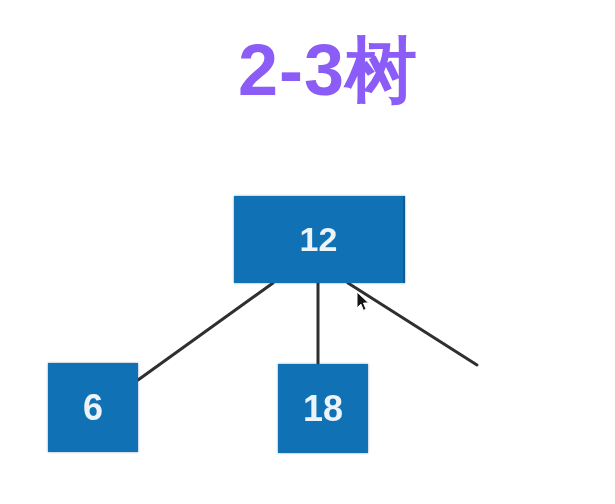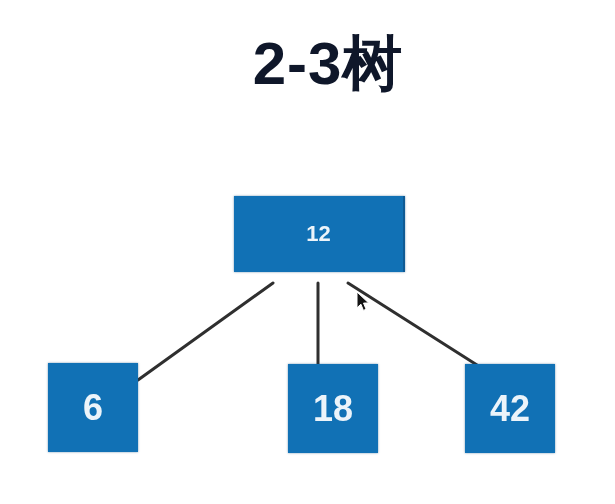--- a/index.html
+++ b/index.html
@@ -13,24 +13,24 @@
     width: 615px;
     height: 504px;
     background: #ffffff;
     overflow: hidden;
   }
   .page-title {
     position: absolute;
     left: 328px;
     top: 34px;
     transform: translateX(-50%);
-    font-size: 60px;
+    font-size: 72px;
     font-weight: 700;
     line-height: 1.0;
-    color: #0f172a;
+    color: #8b5cf6;
     white-space: nowrap;
     letter-spacing: 1px;
   }
   .edges-svg {
     position: absolute;
     left: 0;
     top: 0;
     width: 615px;
     height: 504px;
   }
@@ -41,43 +41,43 @@
     display: flex;
     align-items: center;
     justify-content: center;
     font-weight: 700;
     box-shadow: 0 0 2px rgba(10,70,120,0.55);
   }
   .node-root {
     left: 234px;
     top: 196px;
     width: 171px;
-    height: 76px;
-    font-size: 22px;
+    height: 87px;
+    font-size: 34px;
   }
   .node-root .cell {
     flex: 1 1 0;
     display: flex;
     align-items: center;
     justify-content: center;
     height: 100%;
   }
   .node-root .divider {
     width: 2px;
     height: 100%;
     background: rgba(8, 48, 86, 0.35);
     flex: 0 0 auto;
   }
   .node-leaf {
     width: 90px;
     height: 89px;
     font-size: 36px;
   }
   .node-leaf-1 { left: 48px;  top: 363px; }
-  .node-leaf-2 { left: 288px; top: 364px; }
+  .node-leaf-2 { left: 278px; top: 364px; }
   .node-leaf-3 { left: 465px; top: 364px; }
   .cursor-svg {
     position: absolute;
     left: 356px;
     top: 291px;
     width: 14px;
     height: 21px;
   }
 </style>
 </head>
@@ -101,21 +101,18 @@
   </div>
 
   <div class="node node-leaf node-leaf-1">
     <span>6</span>
   </div>
 
   <div class="node node-leaf node-leaf-2">
     <span>18</span>
   </div>
 
-  <div class="node node-leaf node-leaf-3">
-    <span>42</span>
-  </div>
 
   <svg class="cursor-svg" viewBox="0 0 14 21" xmlns="http://www.w3.org/2000/svg">
     <polygon points="1,1 1,16.8 4.9,13.2 7.4,19.4 10.1,18.2 7.5,12.1 12.6,11.9" fill="#141414" stroke="#ffffff" stroke-width="1" stroke-linejoin="round"></polygon>
   </svg>
 
 </div>
 
 </body></html>

